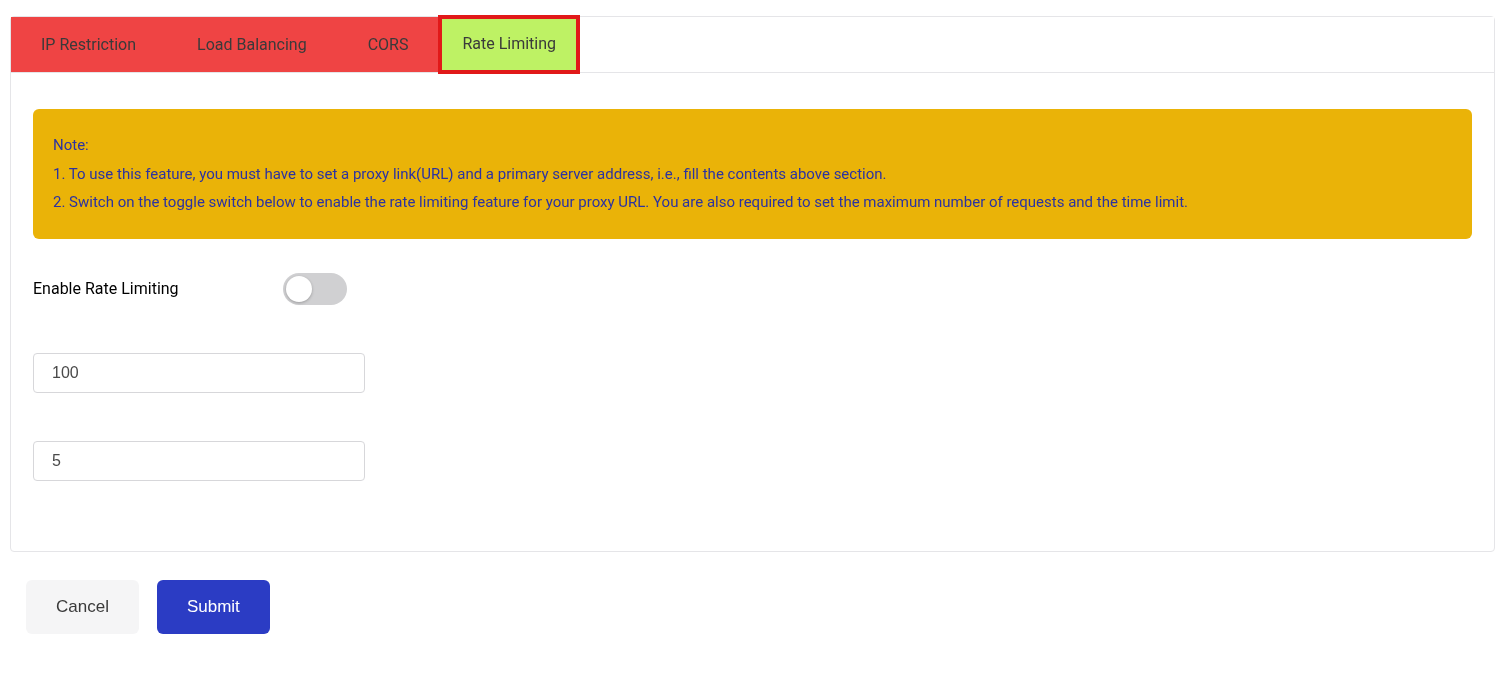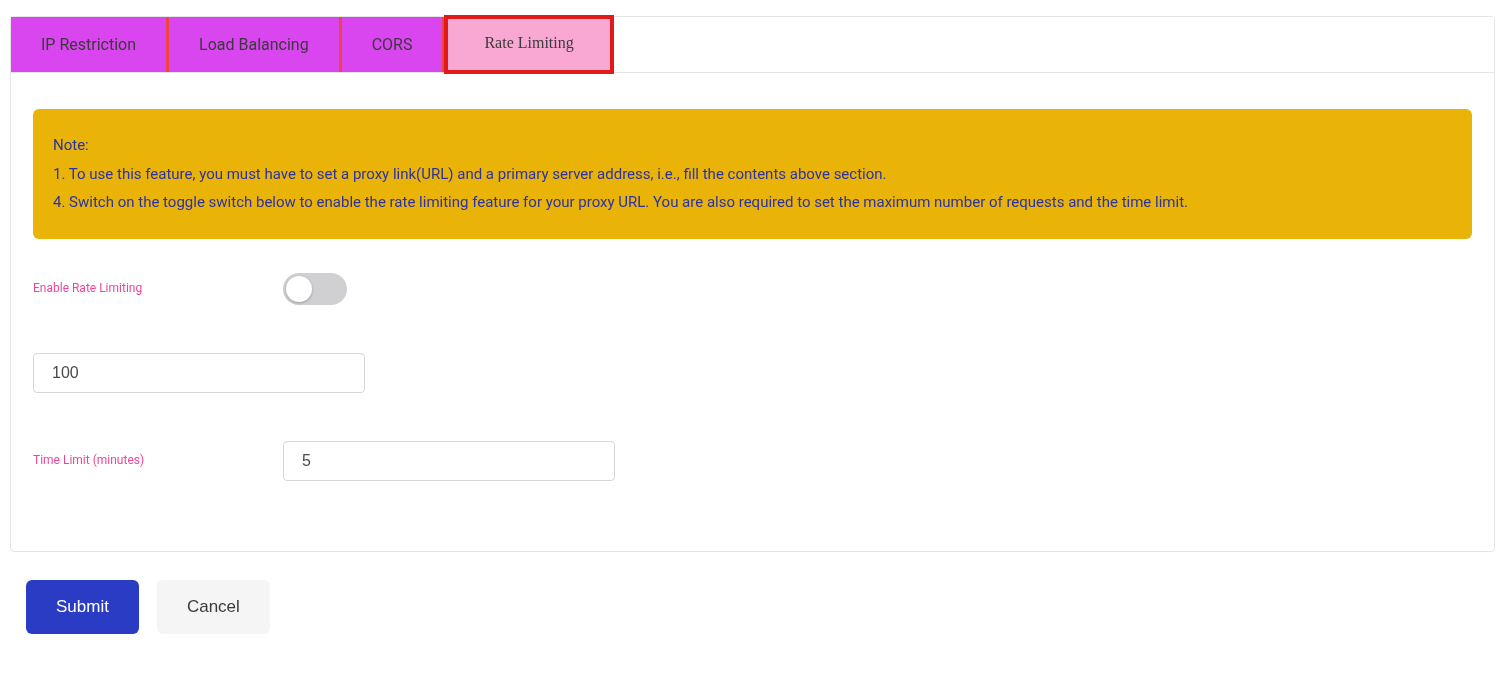--- a/index.html
+++ b/index.html
@@ -17,35 +17,34 @@
       background: #fff;
     }
     .tabbar {
       display: flex;
       border-bottom: 1px solid #e5e5e8;
       background: #fff;
     }
     .tab {
       padding: 18px 30px;
       color: #3a3a3a;
-      background: #d946ef;
-      border-right: 3px solid #ef4444;
+      background: #ef4444;
+      border-right: 1px solid #ef4444;
       cursor: pointer;
       user-select: none;
       font-size: 16px;
     }
     .tab.active {
-      background: #f9a8d4;
+      background: #bef264;
       border: 4px solid #e11919;
       border-bottom: 4px solid #e11919;
-      padding: 15px 36px;
+      padding: 15px 20px;
       margin: -2px -2px -2px -1px;
       position: relative;
       z-index: 2;
-      font-family: Liberation Serif, serif;
     }
     .tabbar .tab:last-of-type.active { }
     .panel-body {
       padding: 36px 22px 60px 22px;
     }
     .note {
       background: #eab308;
       color: #2c33a1;
       border-radius: 6px;
       padding: 22px 20px;
@@ -53,22 +52,22 @@
       font-size: 15px;
       margin-bottom: 34px;
     }
     .form-row {
       display: flex;
       align-items: center;
       margin-bottom: 48px;
     }
     .form-row .label {
       width: 250px;
-      color: #ec4899;
-      font-size: 12px;
+      color: #000000;
+      font-size: 16px;
       padding-right: 20px;
       line-height: 1.7;
       text-align: justify;
       text-align-last: justify;
     }
     .form-row .label.single { text-align: left; text-align-last: left; }
     .toggle {
       position: relative;
       width: 64px;
       height: 32px;
@@ -122,37 +121,36 @@
     <div class="tab">IP Restriction</div>
     <div class="tab">Load Balancing</div>
     <div class="tab">CORS</div>
     <div class="tab active">Rate Limiting</div>
   </div>
 
   <div class="panel-body">
     <div class="note">
       <div>Note:</div>
       <div>1. To use this feature, you must have to set a proxy link(URL) and a primary server address, i.e., fill the contents above section.</div>
-      <div>4. Switch on the toggle switch below to enable the rate limiting feature for your proxy URL. You are also required to set the maximum number of requests and the time limit.</div>
+      <div>2. Switch on the toggle switch below to enable the rate limiting feature for your proxy URL. You are also required to set the maximum number of requests and the time limit.</div>
     </div>
 
     <div class="form-row">
       <div class="label single">Enable Rate Limiting</div>
       <div class="toggle">
         <div class="knob"></div>
       </div>
     </div>
 
     <div class="form-row">
       <input class="text-input" type="text" value="100" style="">
     </div>
 
     <div class="form-row" style="margin-bottom:10px">
-      <div class="label single">Time Limit (minutes)</div>
       <input class="text-input" type="text" value="5" style="">
     </div>
   </div>
 </div>
 
 <div class="actions">
+  <button class="btn btn-secondary">Cancel</button>
   <button class="btn btn-primary">Submit</button>
-  <button class="btn btn-secondary">Cancel</button>
 </div>
 
 </body></html>

